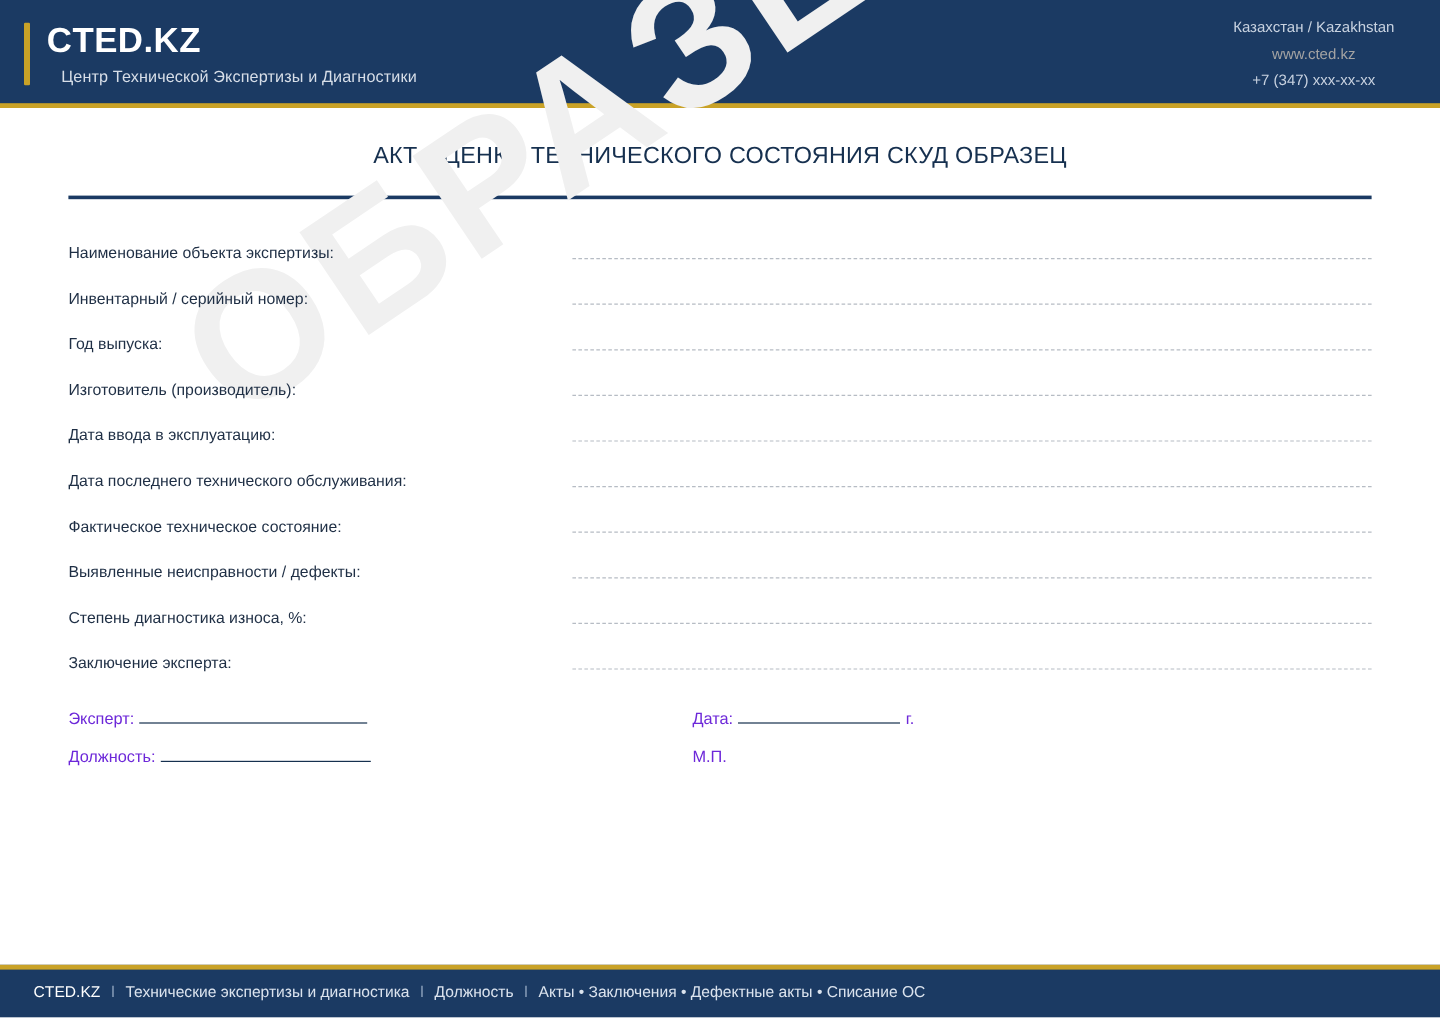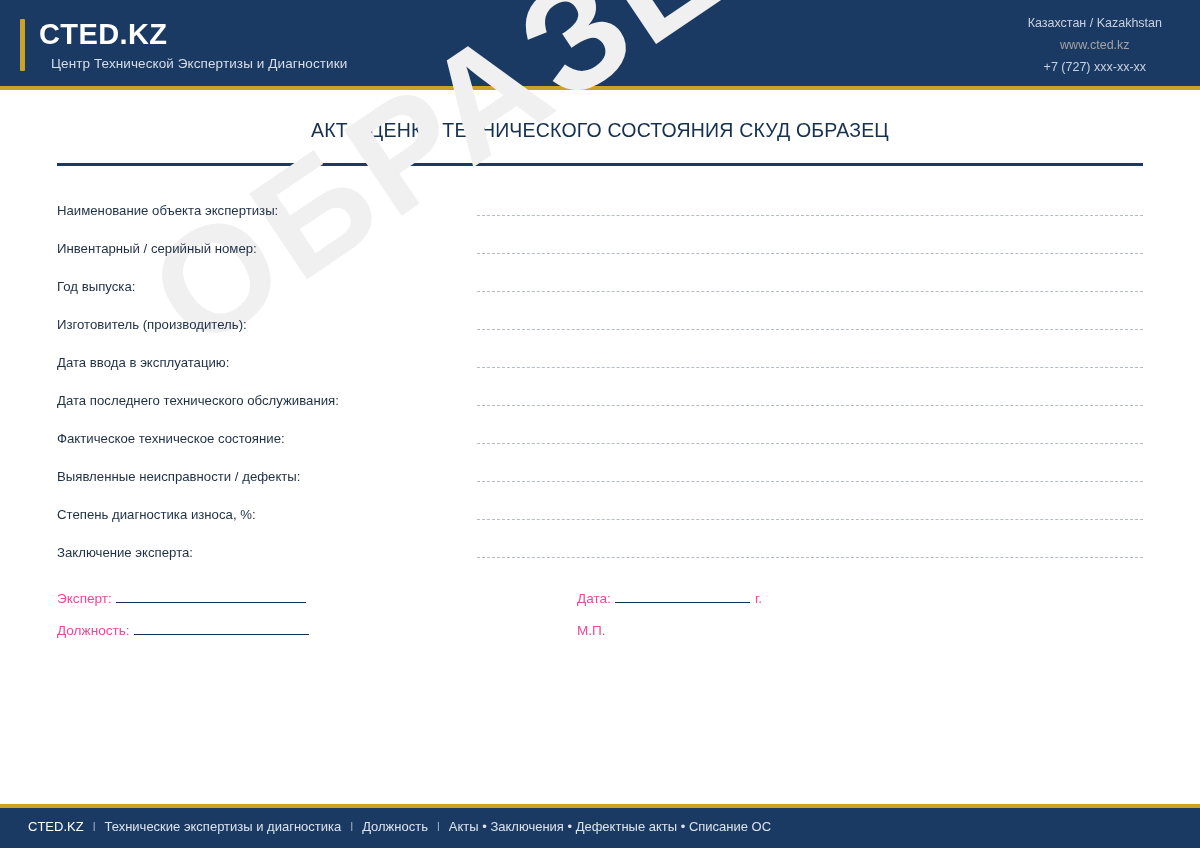--- a/index.html
+++ b/index.html
@@ -135,21 +135,21 @@
 
   .sign-block {
     position: relative;
     z-index: 2;
     margin-top: 26px;
   }
   .sign-row {
     display: flex;
     align-items: baseline;
     font-size: 13.6px;
-    color: #ec4899;
+    color: #6d28d9;
     margin-bottom: 16px;
   }
   .sign-left {
     width: 520px;
     flex: 0 0 520px;
   }
   .sign-left .lbl, .sign-right .lbl { white-space: nowrap; }
   .u-line {
     display: inline-block;
     border-bottom: 1px solid #16304f;
@@ -196,21 +196,21 @@
   <div class="brand">
     <div class="brand-bar"></div>
     <div class="brand-text">
       <div class="brand-title">CTED.KZ</div>
       <div class="brand-sub">Центр Технической Экспертизы и Диагностики</div>
     </div>
   </div>
   <div class="contacts">
     <div>Казахстан / Kazakhstan</div>
     <div class="site">www.cted.kz</div>
-    <div>+7 (727) xxx-xx-xx</div>
+    <div>+7 (347) xxx-xx-xx</div>
   </div>
 </div>
 
 <div class="page">
 
   <div class="watermark">ОБРАЗЕЦ</div>
 
   <div class="doc-title">АКТ ОЦЕНКИ ТЕХНИЧЕСКОГО СОСТОЯНИЯ СКУД ОБРАЗЕЦ</div>
   <div class="title-rule"></div>
 

